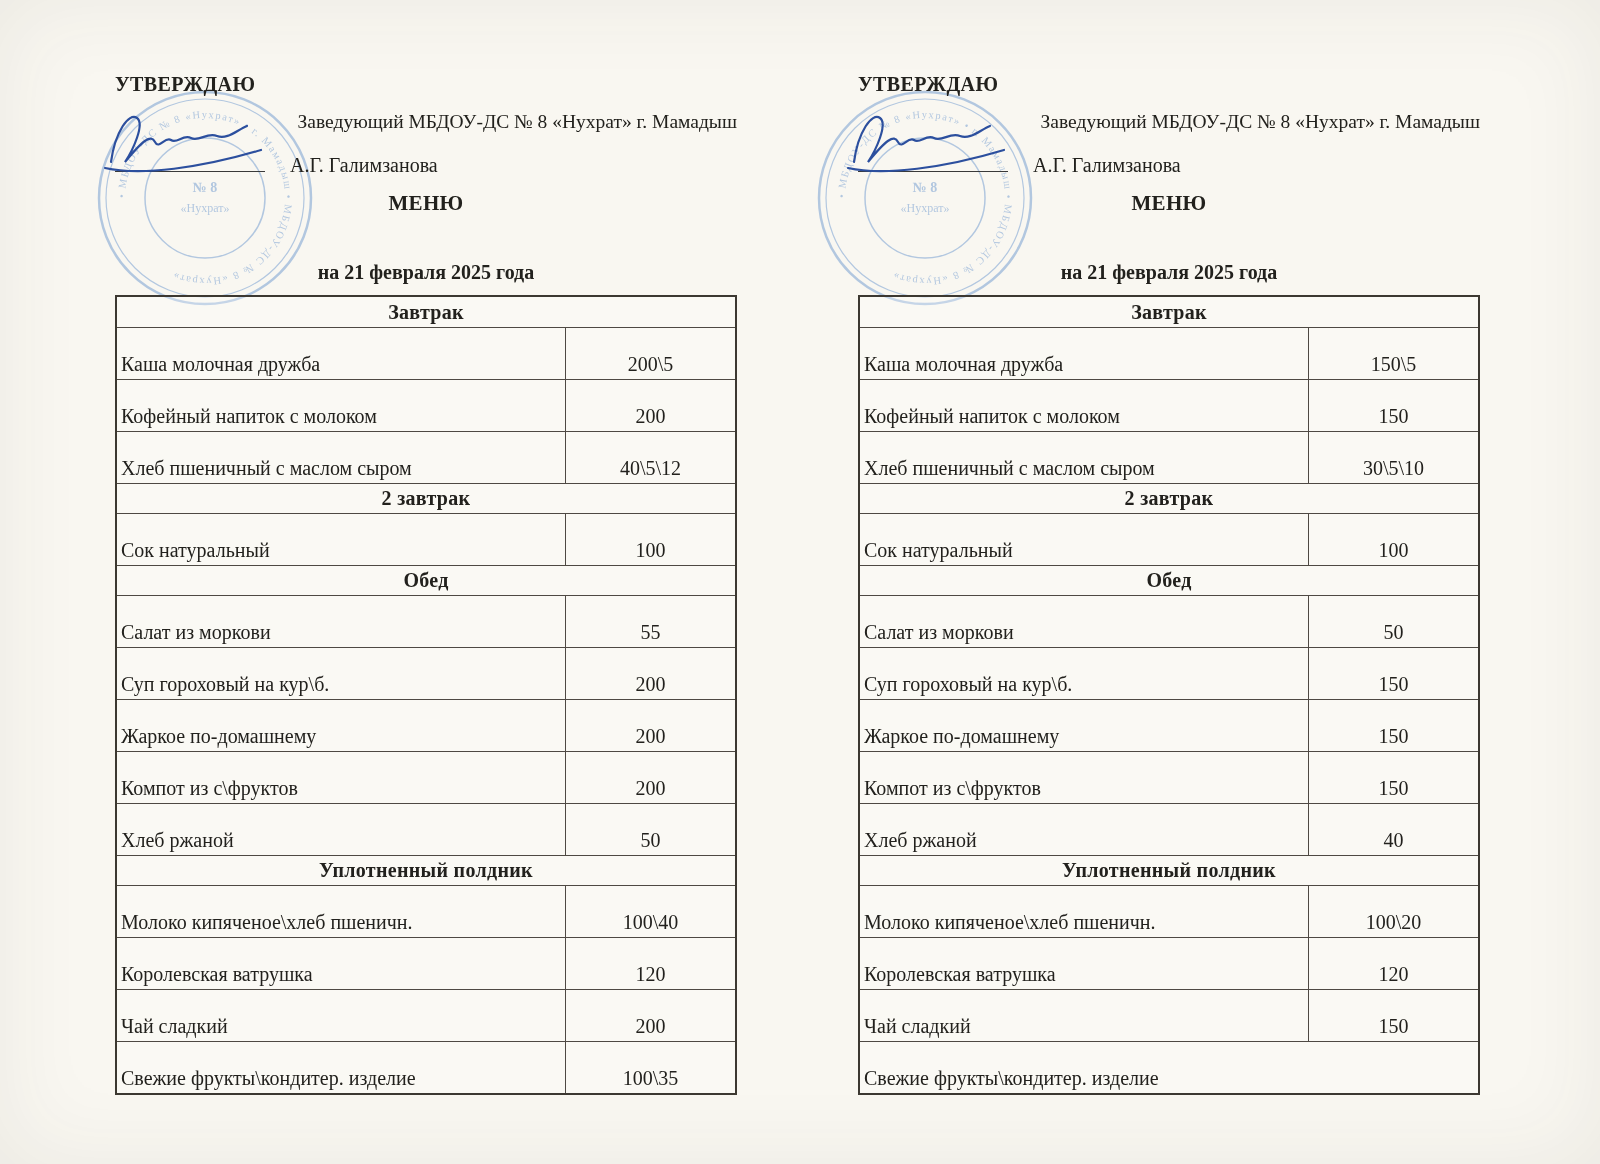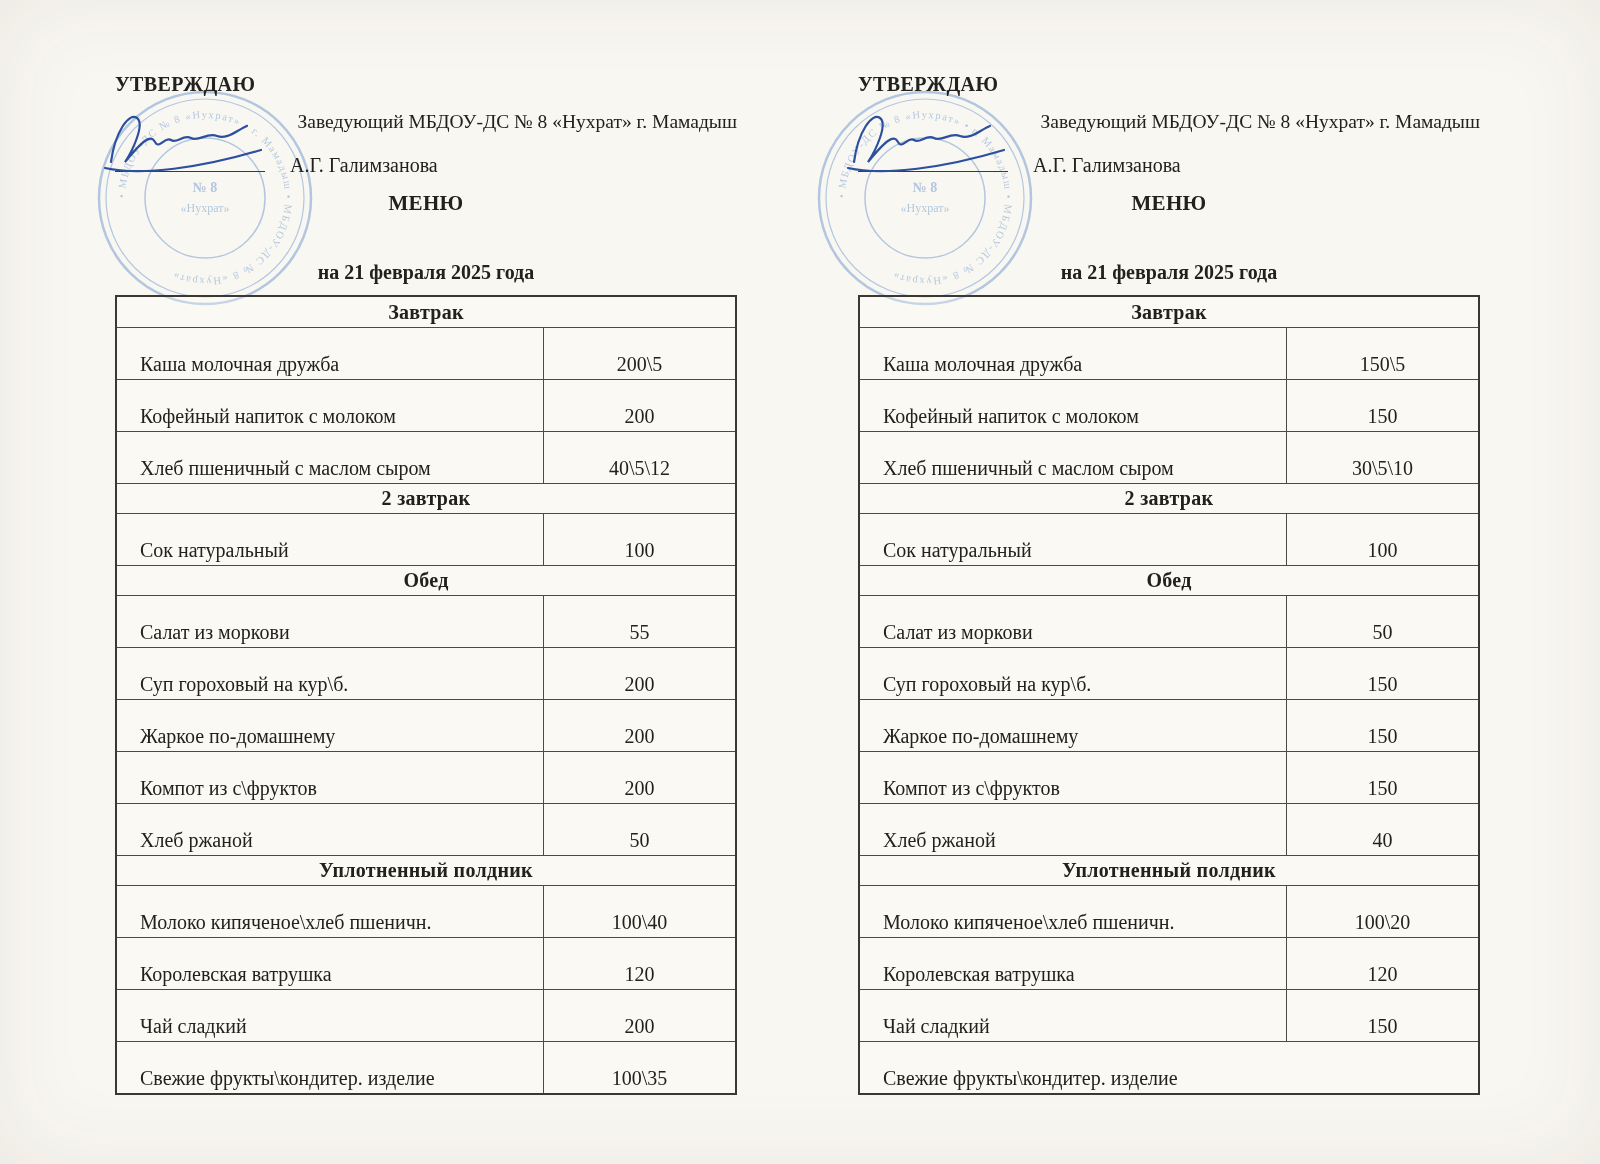--- a/index.html
+++ b/index.html
@@ -117,25 +117,25 @@
     height:52px;
   }
   .cell{
     display:flex;
     align-items:flex-end;
     font-size:20px;
     padding-bottom:3px;
   }
   .cell.name{
     flex:1;
-    padding-left:23px;
+    padding-left:4px;
     padding-right:6px;
   }
   .cell.qty{
-    width:192px;
+    width:170px;
     border-left:1px solid var(--line);
     justify-content:center;
   }
 </style>
 </head>
 <body>
 
 <div class="paper">
 
   <div class="menu-block" id="menu-0">

